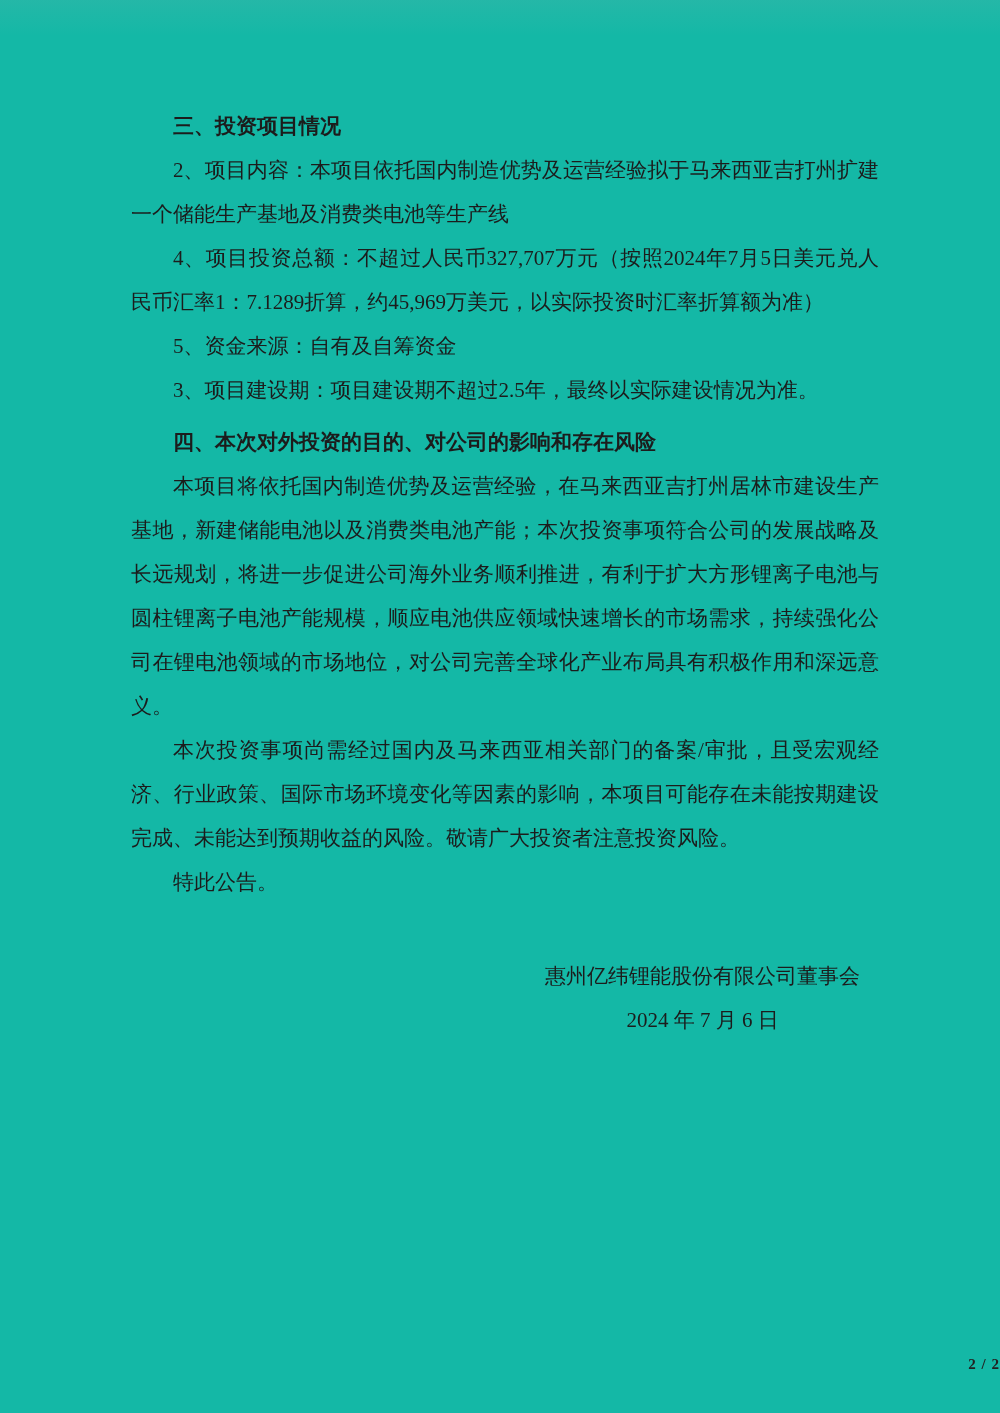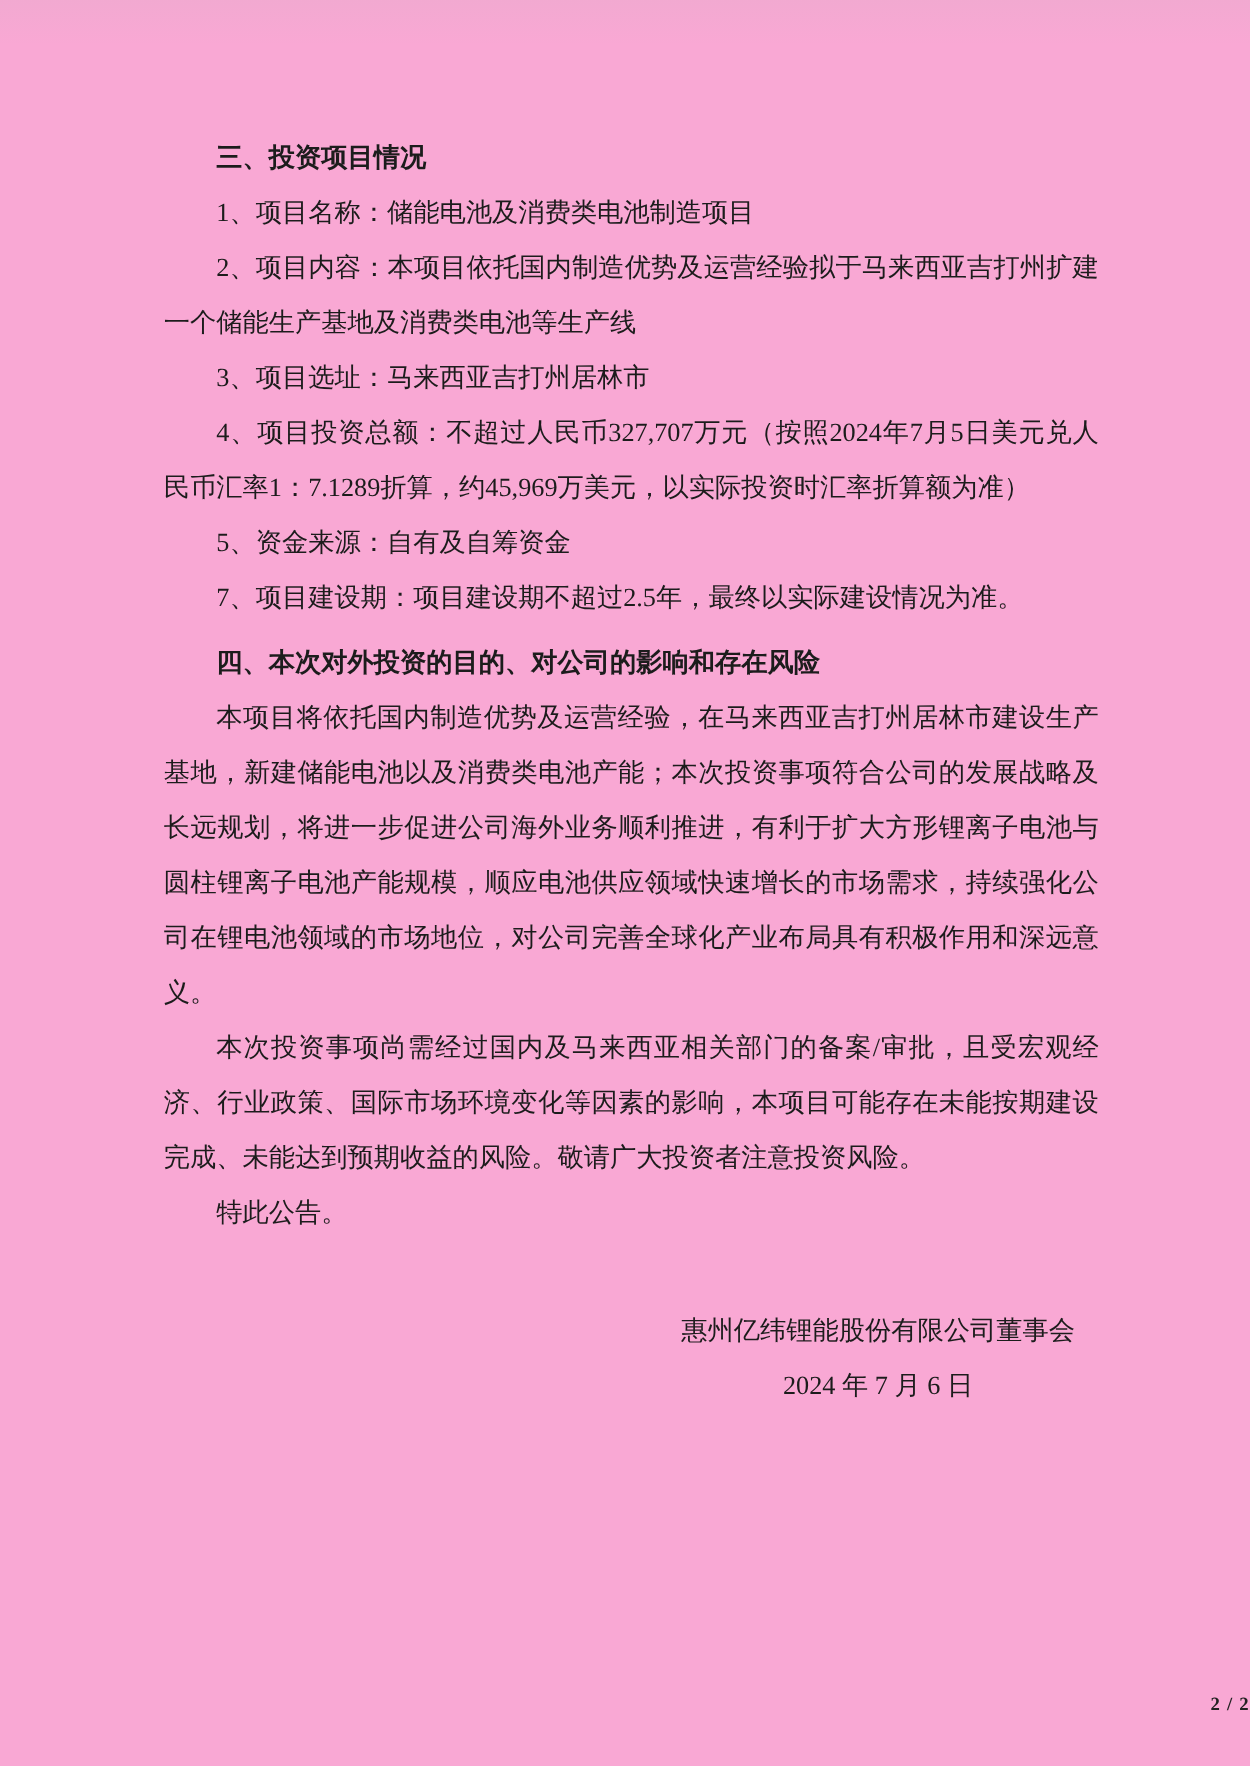--- a/index.html
+++ b/index.html
@@ -4,21 +4,21 @@
 <style>
   html, body {
     margin: 0;
     padding: 0;
     background: #ffffff;
   }
   .page {
     position: relative;
     width: 1000px;
     height: 1413px;
-    background: #f9a8d4;
+    background: #14b8a6;
     font-family: "Liberation Serif", "DejaVu Serif", serif;
     color: #1c1c1c;
     overflow: hidden;
   }
   
   .page::before {
     content: "";
     position: absolute;
     left: 0; top: 0; right: 0;
     height: 36px;
@@ -73,31 +73,29 @@
   }
 </style>
 </head>
 <body>
 
 <div class="page">
   <div class="content">
 
     <h2>三、投资项目情况</h2>
 
-    <p>1、项目名称：储能电池及消费类电池制造项目</p>
 
     <p>2、项目内容：本项目依托国内制造优势及运营经验拟于马来西亚吉打州扩建一个储能生产基地及消费类电池等生产线</p>
 
-    <p>3、项目选址：马来西亚吉打州居林市</p>
 
     <p>4、项目投资总额：不超过人民币327,707万元（按照2024年7月5日美元兑人民币汇率1：7.1289折算，约45,969万美元，以实际投资时汇率折算额为准）</p>
 
     <p>5、资金来源：自有及自筹资金</p>
 
-    <p>7、项目建设期：项目建设期不超过2.5年，最终以实际建设情况为准。</p>
+    <p>3、项目建设期：项目建设期不超过2.5年，最终以实际建设情况为准。</p>
 
 
     <h2 class="gap-top">四、本次对外投资的目的、对公司的影响和存在风险</h2>
 
     <p>本项目将依托国内制造优势及运营经验，在马来西亚吉打州居林市建设生产基地，新建储能电池以及消费类电池产能；本次投资事项符合公司的发展战略及长远规划，将进一步促进公司海外业务顺利推进，有利于扩大方形锂离子电池与圆柱锂离子电池产能规模，顺应电池供应领域快速增长的市场需求，持续强化公司在锂电池领域的市场地位，对公司完善全球化产业布局具有积极作用和深远意义。</p>
 
     <p>本次投资事项尚需经过国内及马来西亚相关部门的备案/审批，且受宏观经济、行业政策、国际市场环境变化等因素的影响，本项目可能存在未能按期建设完成、未能达到预期收益的风险。敬请广大投资者注意投资风险。</p>
 
     <p>特此公告。</p>
 

